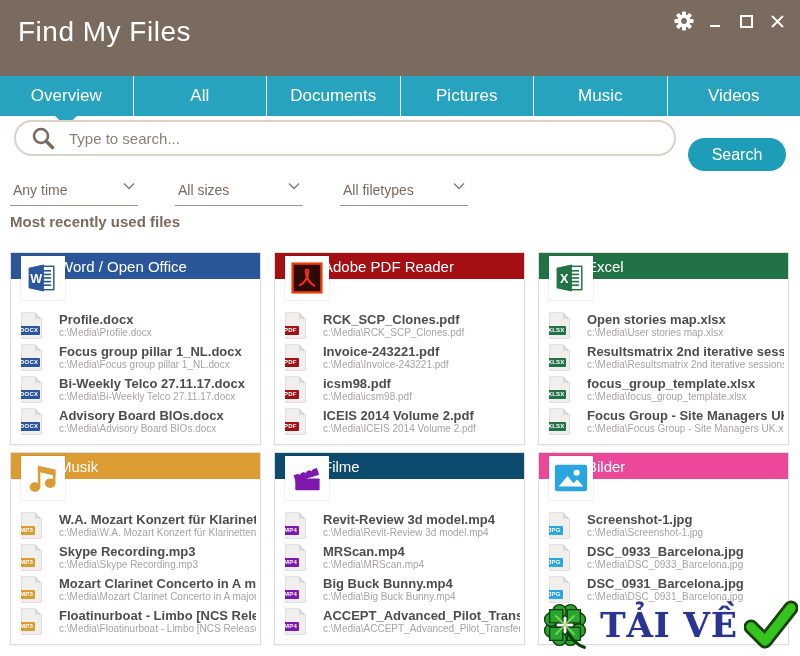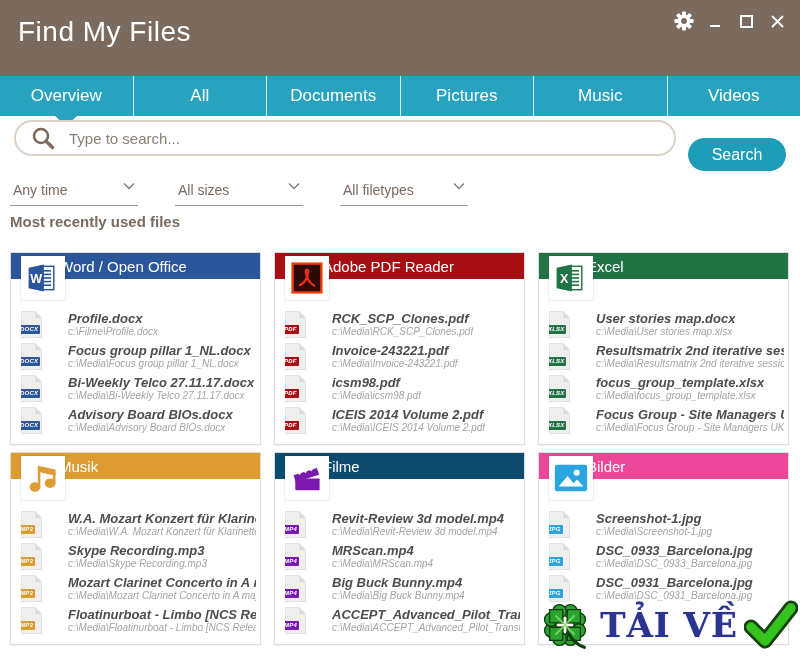--- a/index.html
+++ b/index.html
@@ -36,21 +36,21 @@
   
   .section-heading{position:absolute;left:10px;top:213px;margin:0;font-size:15px;font-weight:bold;color:#7b6a5e;}
   
   .cards{position:absolute;left:10px;top:252px;width:779px;display:grid;
        grid-template-columns:repeat(3,251px);grid-auto-rows:193px;column-gap:13px;row-gap:7px;}
   .card{position:relative;background:#fff;border:1px solid #ddd;box-sizing:border-box;box-shadow:0 1px 2px rgba(0,0,0,.05);}
   .card-header{height:26px;display:flex;align-items:center;padding-left:48px;color:#fff;font-size:15px;}
   .tile{position:absolute;left:10px;top:3px;width:44px;height:44px;background:#fff;
        display:flex;align-items:center;justify-content:center;box-shadow:0 0 0 1px rgba(0,0,0,.06);}
   .file-list{list-style:none;margin:0;padding:0;position:absolute;left:10px;right:4px;top:56px;}
-  .file-item{display:flex;gap:26px;height:30px;margin-bottom:2px;cursor:pointer;overflow:hidden;align-items:center;font-style:italic;}
+  .file-item{display:flex;gap:17px;height:30px;margin-bottom:2px;cursor:pointer;overflow:hidden;align-items:flex-end;}
   .doc{position:relative;flex:none;width:21px;height:27px;margin-top:1px;background:#f0efee;border:1px solid #e2e1e0;box-sizing:border-box;}
   .doc::before{content:"";position:absolute;top:-1px;right:-1px;border-style:solid;border-width:0 7px 7px 0;
        border-color:#fff #fff #dcdbda #dcdbda;}
   .badge{position:absolute;left:-4px;bottom:3px;padding:1px 2px;font-size:6px;line-height:7px;font-weight:bold;
        color:#fff;text-transform:uppercase;letter-spacing:.2px;border-radius:1px;}
   .file-meta{min-width:0;}
   .file-name{display:block;font-size:13px;font-weight:bold;color:#4d4d4d;line-height:15px;white-space:nowrap;overflow:hidden;}
   .file-path{display:block;font-size:10px;color:#a7a3a0;line-height:12px;white-space:nowrap;overflow:hidden;}
   
   .watermark{position:absolute;right:2px;top:594px;width:262px;height:62px;display:flex;align-items:center;gap:2px;z-index:6;}
@@ -168,21 +168,21 @@
           <text x="12.5" y="25.5" font-size="14" font-weight="bold" fill="#fff" text-anchor="middle" font-family="Liberation Sans,sans-serif">W</text>
         </svg>
       </div>
     <ul class="file-list">
   <li class="file-item">
     <span class="doc">
       <span class="badge" style="background: rgb(43, 87, 154);">docx</span>
     </span>
     <span class="file-meta">
       <span class="file-name">Profile.docx</span>
-      <span class="file-path">c:\Filme\Profile.docx</span>
+      <span class="file-path">c:\Media\Profile.docx</span>
     </span>
   </li>
 
   <li class="file-item">
     <span class="doc">
       <span class="badge" style="background: rgb(43, 87, 154);">docx</span>
     </span>
     <span class="file-meta">
       <span class="file-name">Focus group pillar 1_NL.docx</span>
       <span class="file-path">c:\Media\Focus group pillar 1_NL.docx</span>
@@ -281,21 +281,21 @@
           <polygon points="4,8.5 21,5 21,35 4,31.5" fill="#217346"></polygon>
           <text x="12.5" y="25.5" font-size="14" font-weight="bold" fill="#fff" text-anchor="middle" font-family="Liberation Sans,sans-serif">X</text>
         </svg>
       </div>
     <ul class="file-list">
   <li class="file-item">
     <span class="doc">
       <span class="badge" style="background: rgb(33, 115, 70);">xlsx</span>
     </span>
     <span class="file-meta">
-      <span class="file-name">User stories map.docx</span>
+      <span class="file-name">Open stories map.xlsx</span>
       <span class="file-path">c:\Media\User stories map.xlsx</span>
     </span>
   </li>
 
   <li class="file-item">
     <span class="doc">
       <span class="badge" style="background: rgb(33, 115, 70);">xlsx</span>
     </span>
     <span class="file-meta">
       <span class="file-name">Resultsmatrix 2nd iterative sessions.xlsx</span>

